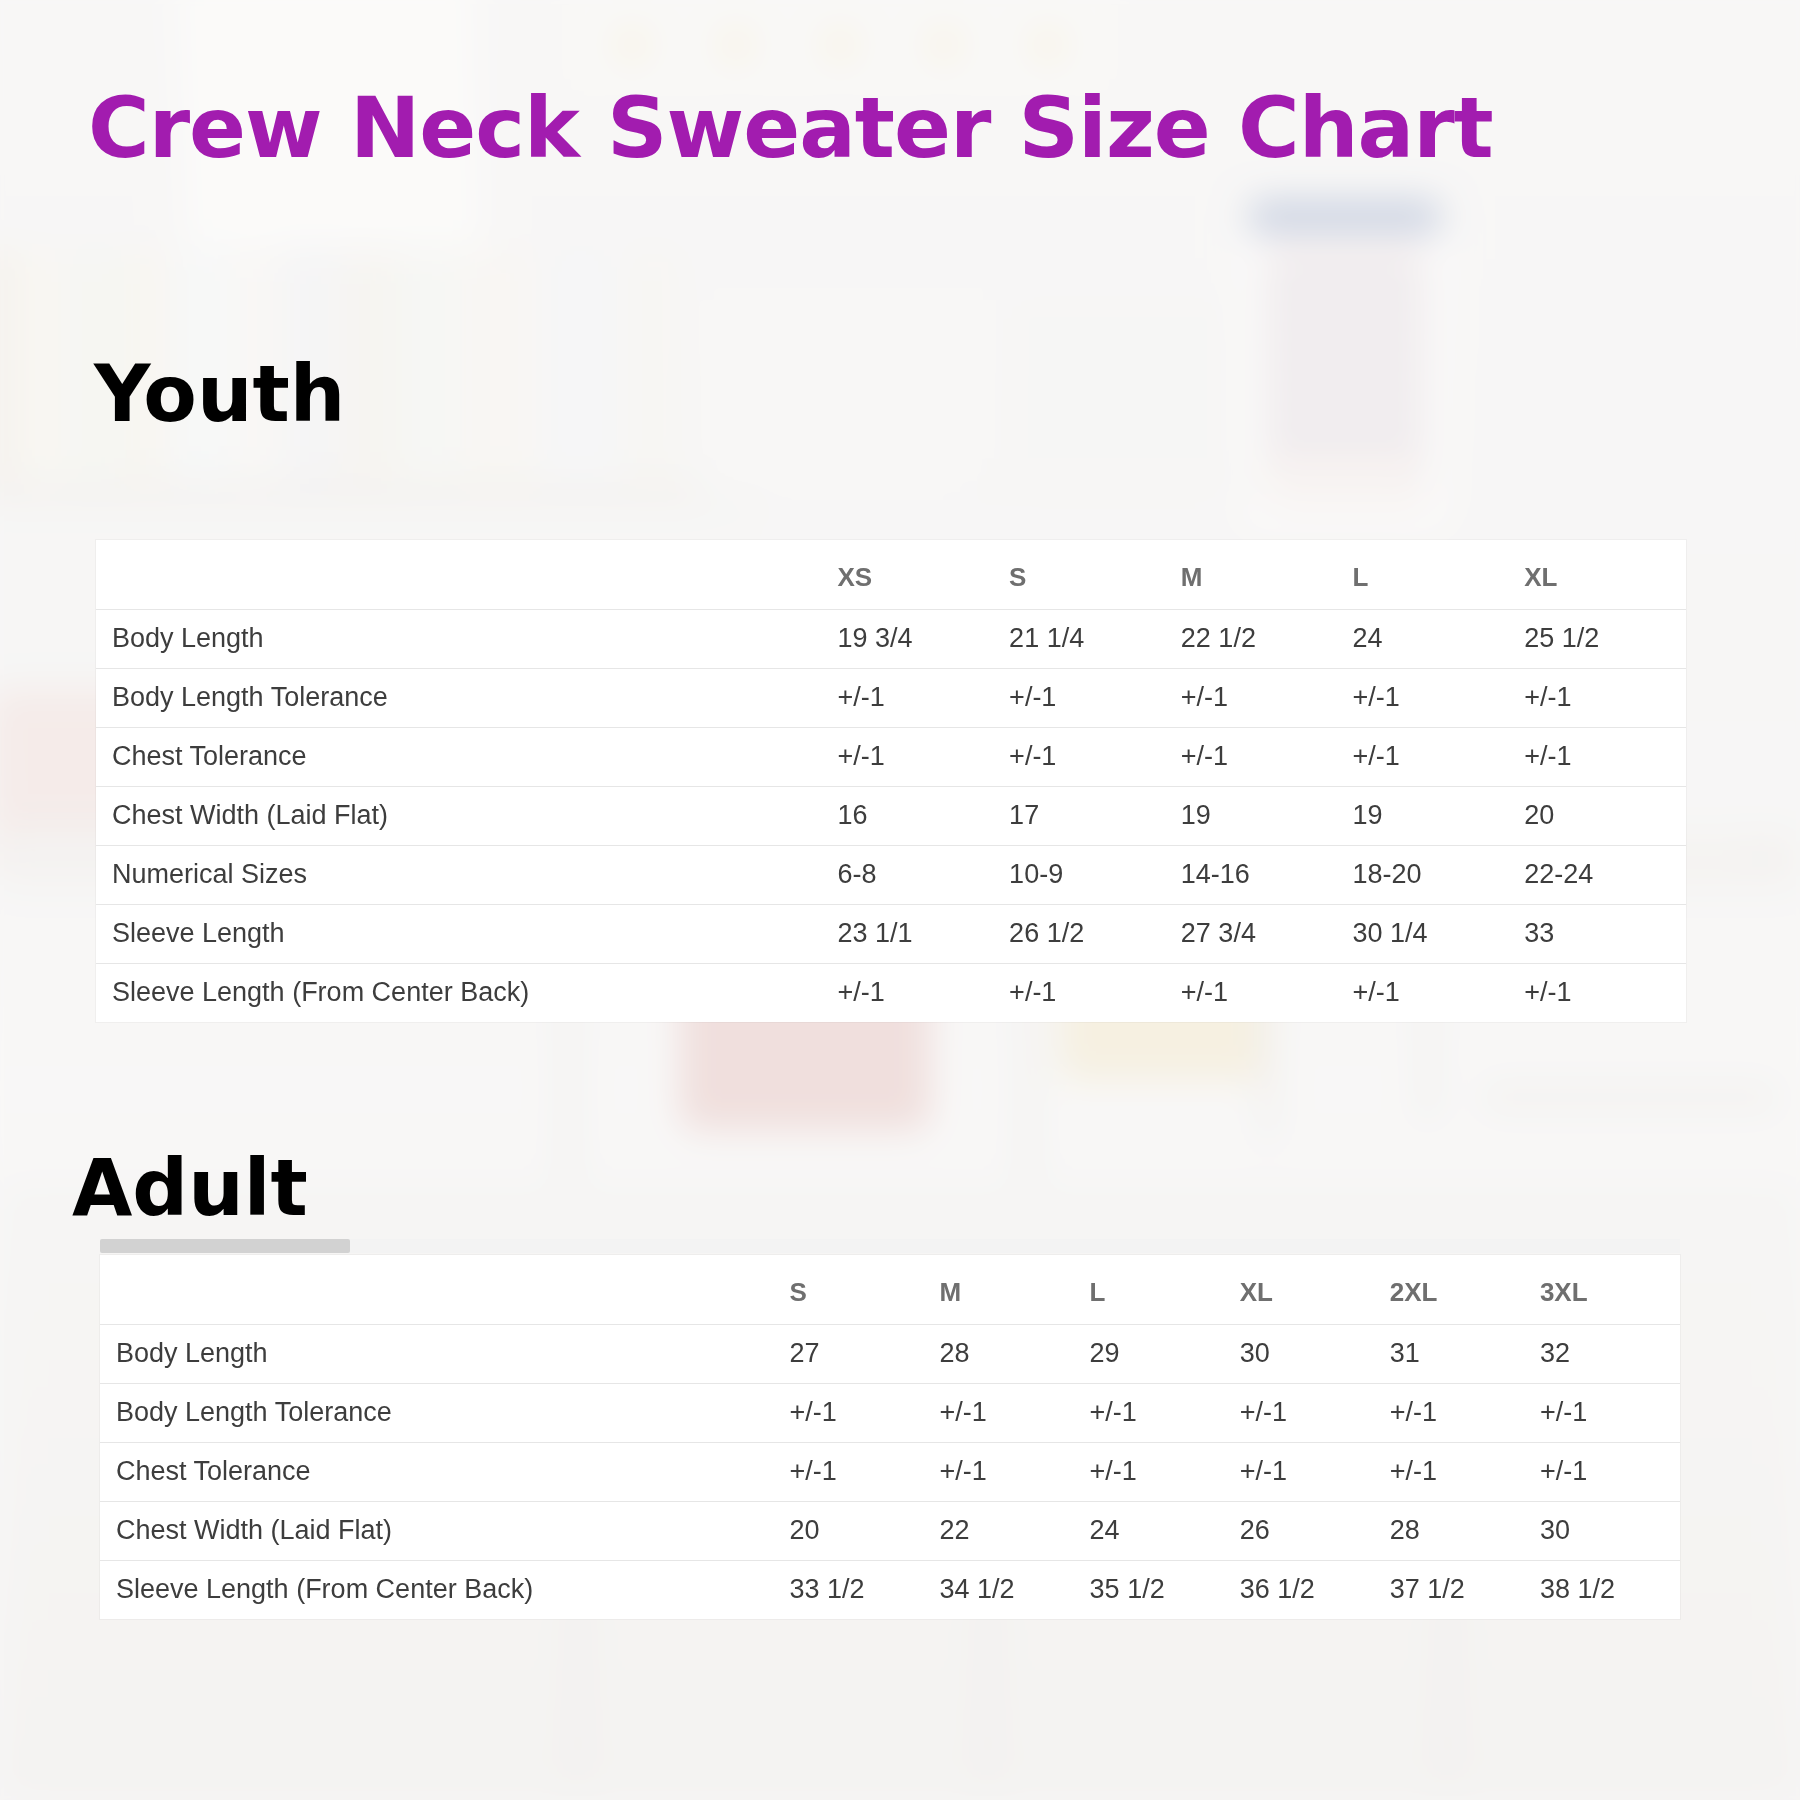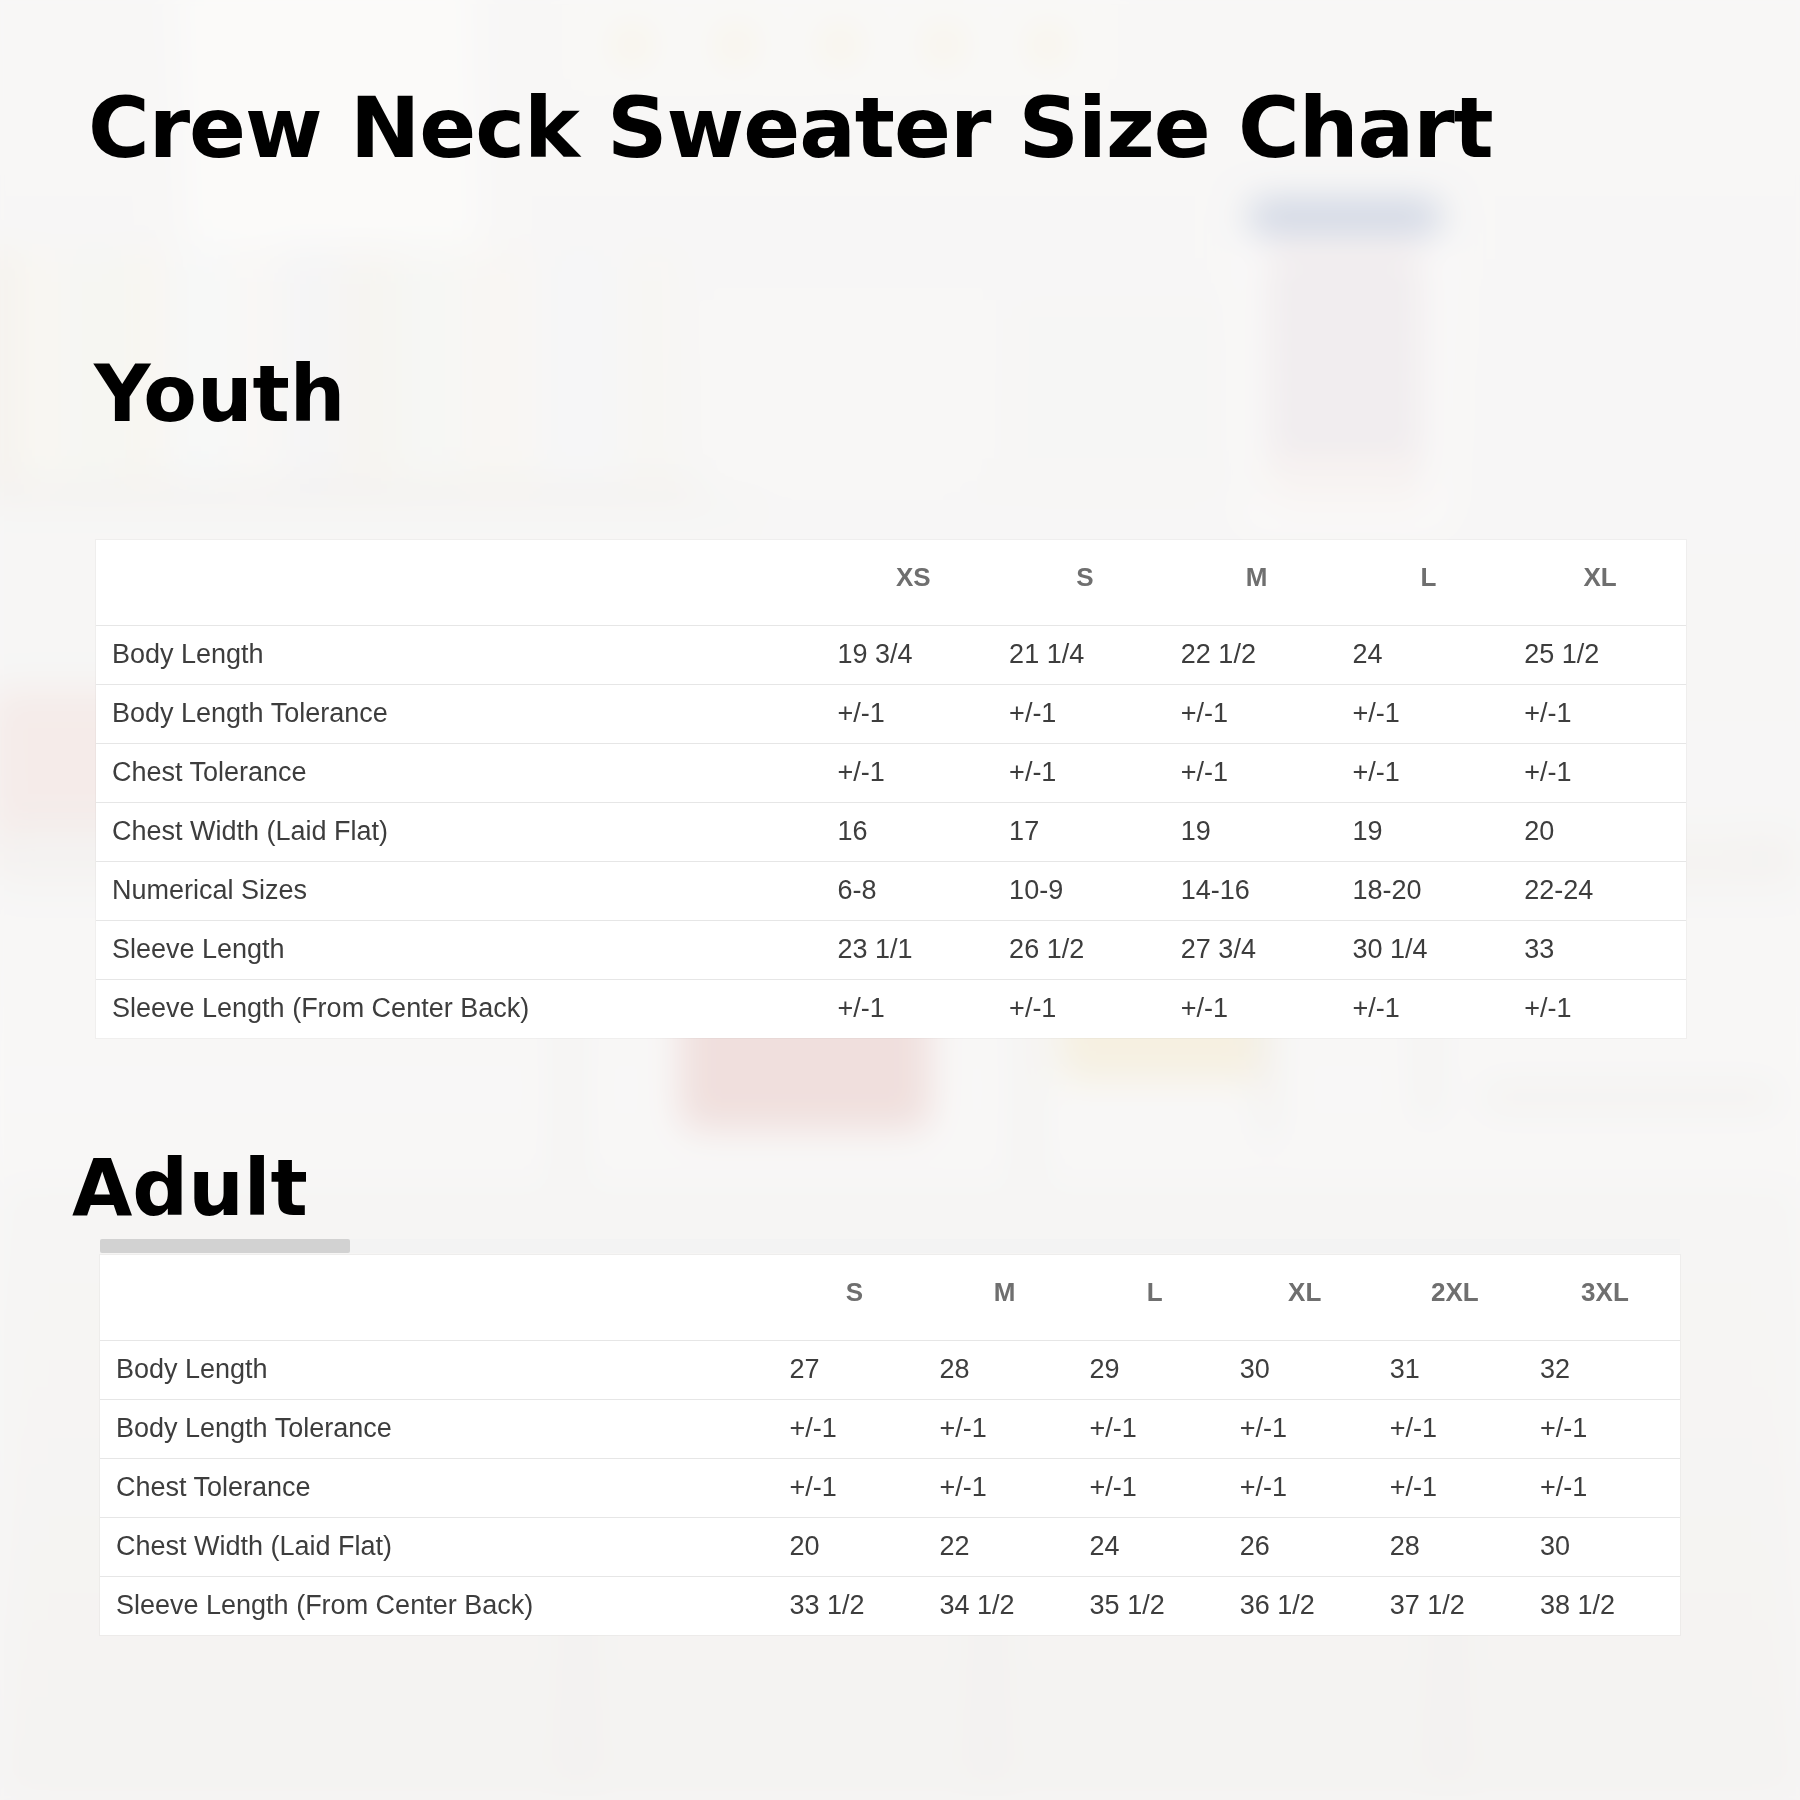--- a/index.html
+++ b/index.html
@@ -99,21 +99,21 @@
   }
 
   .main-title {
     position: absolute;
     left: 88px;
     top: 86px;
     font-family: "DejaVu Sans", sans-serif;
     font-weight: bold;
     font-size: 84px;
     letter-spacing: -1px;
-    color: #000000;
+    color: #a21caf;
     line-height: 1;
     white-space: nowrap;
   }
 
   .section-title {
     position: absolute;
     font-family: "DejaVu Sans", sans-serif;
     font-weight: bold;
     font-size: 78px;
     color: #000000;
@@ -144,23 +144,22 @@
     padding: 13px 10px 14px 10px;
     border-bottom: 1px solid #e6e6e6;
     white-space: nowrap;
     overflow: hidden;
   }
   thead th {
     color: #6f6f6f;
     font-weight: bold;
     font-size: 26px;
     padding-top: 22px;
-    padding-bottom: 32px;
+    padding-bottom: 16px;
     border-bottom: 1px solid #e6e6e6;
-    text-align: center;
   }
   tbody tr:last-child td { border-bottom: none; }
   .rowlabel { padding-left: 16px; color: #3d3d3d; }
 
   
   .youth col.c0 { width: 46%; }
   .youth col.cx { width: 10.8%; }
   
   .adult col.c0 { width: 43%; }
   .adult col.cx { width: 9.5%; }

